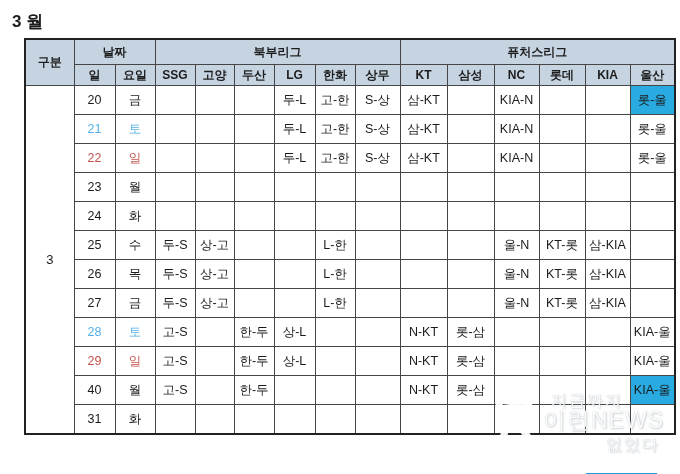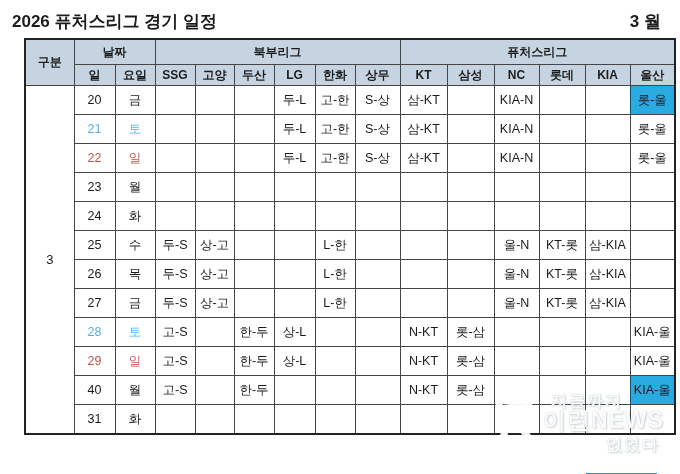--- a/index.html
+++ b/index.html
@@ -20,34 +20,33 @@
   td.month-cell{font-size:13px;}
   .day-saturday{color:var(--sat,#54b0e8);}
   .day-sunday{color:var(--sun,#c2524b);}
   td.hl{background:var(--hl,#29abe2);}
 
   .badge{position:absolute;left:586px;top:438px;width:71px;height:19px;
          background:var(--badge,#1b9ad6);color:#fff;font-size:13px;font-weight:700;
          line-height:19px;padding-left:7px;box-sizing:border-box;margin-top:35px;}
 
   .watermark{position:absolute;left:0;top:0;width:680px;height:474px;pointer-events:none;}
-  .wm-text{position:absolute;color:rgba(255,255,255,.95);font-weight:700;
+  .wm-text{position:absolute;color:rgba(255,255,255,.95);font-weight:400;
            text-shadow:0 0 1px rgba(128,144,156,.6),1px 1px 2px rgba(128,144,156,.35);}
   .wm1{left:551px;top:391px;font-size:16px;letter-spacing:2px;}
   .wm2{left:543px;top:405px;font-size:23px;letter-spacing:1px;}
   .wm3{left:606px;top:435px;font-size:16px;letter-spacing:2px;}
   .wm-logo{position:absolute;left:486px;top:384px;}
 </style>
 </head>
 <body>
 
 <div class="page">
 
   <div class="titlebar">
-    <span>2026 퓨처스리그 경기 일정</span>
     <span>3 월</span>
   </div>
 
   <table id="sched">
       <colgroup>
         <col style="width: 49px;">
         <col style="width: 41px;">
         <col style="width: 40px;">
         <col style="width: 40px;">
         <col style="width: 39px;">

